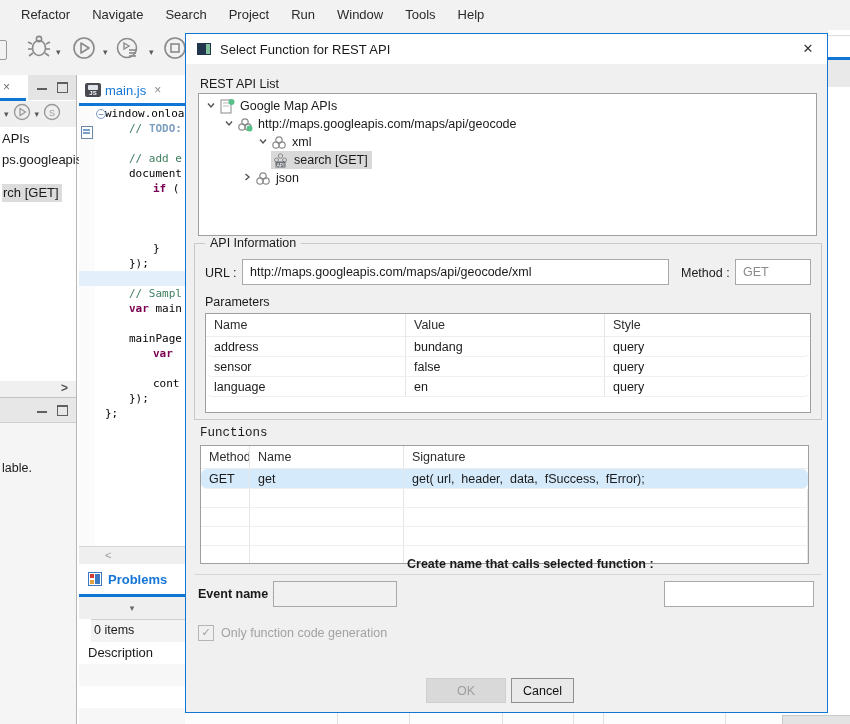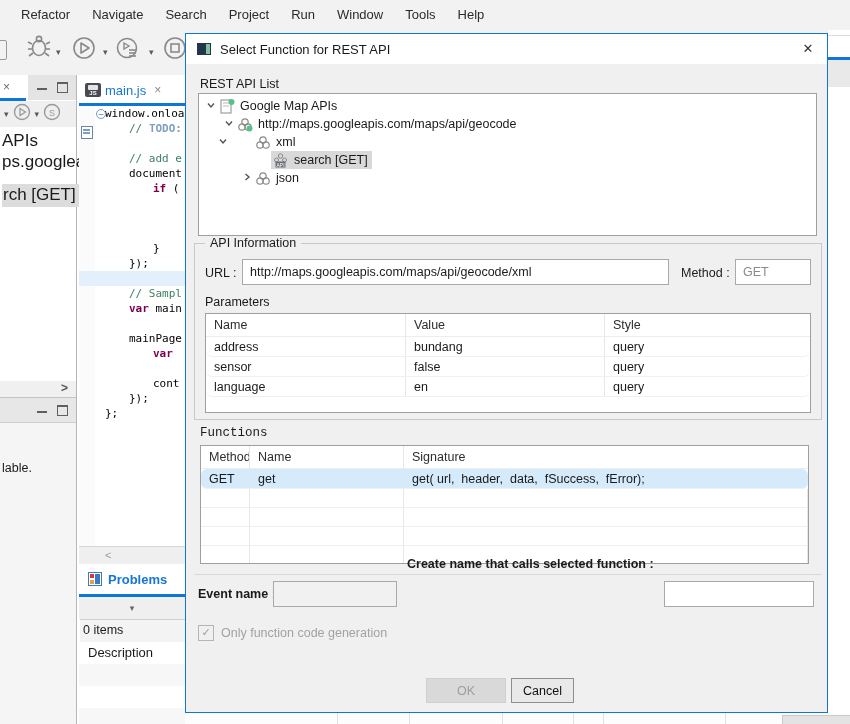--- a/index.html
+++ b/index.html
@@ -16,21 +16,21 @@
 
   
   .lp{left:0;top:75px;width:77px;height:649px;background:#f4f4f4;border-right:1px solid #b6b6b6;box-sizing:border-box;}
   .lp-tabrow{left:0;top:0;width:76px;height:26px;background:#ffffff;border-bottom:1px solid #cfcfcf;}
   .lp-x{left:3px;top:5px;font-size:12px;color:#6d6d6d;}
   .lp-winbtns{left:28px;top:0;width:48px;height:25px;background:#e4e4e4;display:flex;align-items:center;justify-content:center;gap:10px;}
   .minbtn{width:10px;height:3px;border-bottom:2px solid #5f5f5f;}
   .maxbtn{width:9px;height:8px;border:1px solid #5f5f5f;border-top:2px solid #5f5f5f;}
   .lp-underline{left:0;top:23px;width:26px;height:3px;background:#1076d6;}
   .lp-toolbar{left:0;top:26px;width:76px;height:26px;background:#efefef;display:flex;align-items:center;gap:4px;padding-left:4px;box-sizing:border-box;}
-  .lp-tree{left:0;top:52px;width:76px;height:254px;background:#ffffff;font-size:17px;}
+  .lp-tree{left:0;top:52px;width:76px;height:254px;background:#ffffff;font-size:13px;}
   .lp-frag{position:absolute;left:2px;white-space:nowrap;}
   .lp-sel{background:#dcdcdc;padding:1px 3px 2px 1px;}
   .lp-arrowrow{left:0;top:306px;width:76px;height:16px;background:#f0f0f0;}
   .lp-arrow{position:absolute;right:8px;top:0;color:#555;font-size:12px;font-weight:bold;}
   .lp-sechead{left:0;top:322px;width:76px;height:26px;background:#e7e7e7;border-top:1px solid #c4c4c4;border-bottom:1px solid #cfcfcf;display:flex;align-items:center;justify-content:flex-end;gap:10px;padding-right:8px;box-sizing:border-box;}
   .lp-content{left:0;top:348px;width:76px;height:301px;background:#f5f5f5;font-size:12.5px;}
   .lp-lable{position:absolute;left:2px;top:38px;color:#1a1a1a;}
 
   
   .ed{left:79px;top:77px;width:106px;height:489px;background:#ffffff;}
@@ -60,21 +60,21 @@
   .pb{left:79px;top:564px;width:106px;height:160px;background:#fff;}
   .pb-tabrow{left:0;top:0;width:106px;height:30px;background:#fff;display:flex;align-items:center;}
   .pb-underline{left:0;top:30px;width:106px;height:3px;background:#1076d6;}
   .pbicon{width:14px;height:14px;margin:0 6px 0 9px;border:1px solid #3a78c2;position:relative;background:#fff;box-sizing:border-box;}
   .pbicon .rd{position:absolute;left:1px;top:1px;width:4px;height:4px;background:#d23b30;}
   .pbicon .yl{position:absolute;left:1px;bottom:1px;width:4px;height:4px;background:#e2a13c;}
   .pbicon .bl{position:absolute;right:1px;top:1px;width:5px;height:10px;background:#3a78c2;}
   .pb-tabname{font-size:13px;color:#1576d6;font-weight:bold;}
   .pb-toolbar{left:0;top:33px;width:106px;height:22px;background:#efefef;text-align:center;}
   .pb-toolbar span{color:#666;font-size:9px;line-height:22px;}
-  .pb-count{left:1px;top:55px;width:106px;height:40px;background:#f3f3f3;border-top:1px solid #cfcfcf;border-bottom:1px solid #cfcfcf;font-size:12.5px;line-height:21px;padding-left:3px;box-sizing:border-box;}
+  .pb-count{left:12px;top:55px;width:106px;height:40px;background:#f3f3f3;border-top:1px solid #cfcfcf;border-bottom:1px solid #cfcfcf;font-size:12.5px;line-height:21px;padding-left:3px;box-sizing:border-box;}
   .pb-colhead{left:0;top:78px;width:106px;height:38px;background:#fff;border-bottom:1px solid #e3e3e3;font-size:13px;line-height:21px;padding-left:9px;box-sizing:border-box;}
   .pb-row{left:0;width:106px;height:22px;}
   .pb-row.alt{background:#f7f7f7;}
 
   
   .rstrip{left:828px;top:30px;width:22px;height:694px;background:#fff;}
   .rs-line{position:absolute;left:0;top:5px;width:22px;height:1px;background:#dcdcdc;}
   .rs-blue{position:absolute;left:0;top:27px;width:22px;height:3px;background:#1076d6;}
   .rs-gray{position:absolute;left:0;top:30px;width:22px;height:27px;background:#e9e9e9;}
   .bstrip{left:185px;top:713px;width:665px;height:11px;background:#fdfdfd;}
@@ -322,21 +322,21 @@
           <span class="tw">
             <span class="ticon"><svg width="17" height="15" viewBox="0 0 17 15">
                 <circle cx="8" cy="5" r="3.2" fill="none" stroke="#8a8a8a" stroke-width="1.2"></circle>
                 <circle cx="5" cy="10" r="3.2" fill="none" stroke="#8a8a8a" stroke-width="1.2"></circle>
                 <circle cx="11" cy="10" r="3.2" fill="none" stroke="#8a8a8a" stroke-width="1.2"></circle>
                 <circle cx="12.5" cy="11.5" r="3" fill="#58c089"></circle>
               </svg></span>
             <span>http://maps.googleapis.com/maps/api/geocode</span>
           </span>
         </div>
-        <div class="tree-row" style="padding-left: 18px; gap: 24px;">
+        <div class="tree-row" style="padding-left: 58px;">
           <span class="texp"><svg width="10" height="10" viewBox="0 0 10 10">
               <polyline points="2,3.5 5,7 8,3.5" fill="none" stroke="#555" stroke-width="1.4"></polyline>
             </svg></span>
           <span class="tw">
             <span class="ticon"><svg width="17" height="15" viewBox="0 0 17 15">
                 <circle cx="8" cy="5" r="3.2" fill="none" stroke="#8a8a8a" stroke-width="1.2"></circle>
                 <circle cx="5" cy="10" r="3.2" fill="none" stroke="#8a8a8a" stroke-width="1.2"></circle>
                 <circle cx="11" cy="10" r="3.2" fill="none" stroke="#8a8a8a" stroke-width="1.2"></circle>
               </svg></span>
             <span>xml</span>

